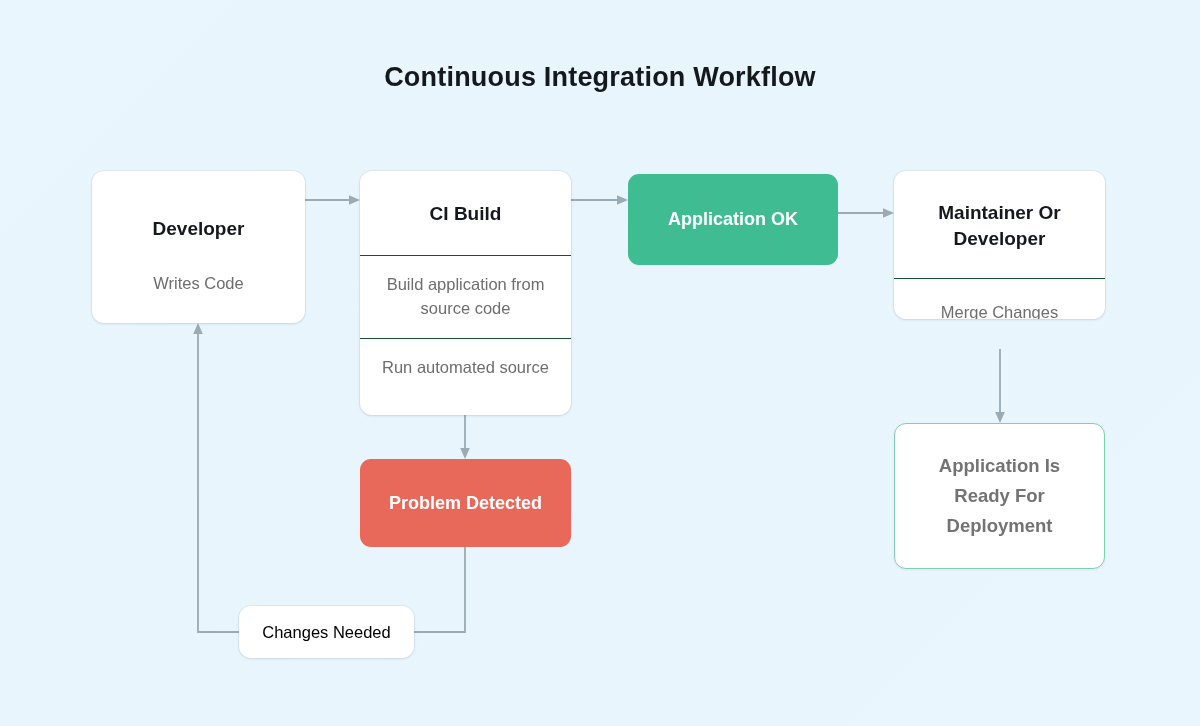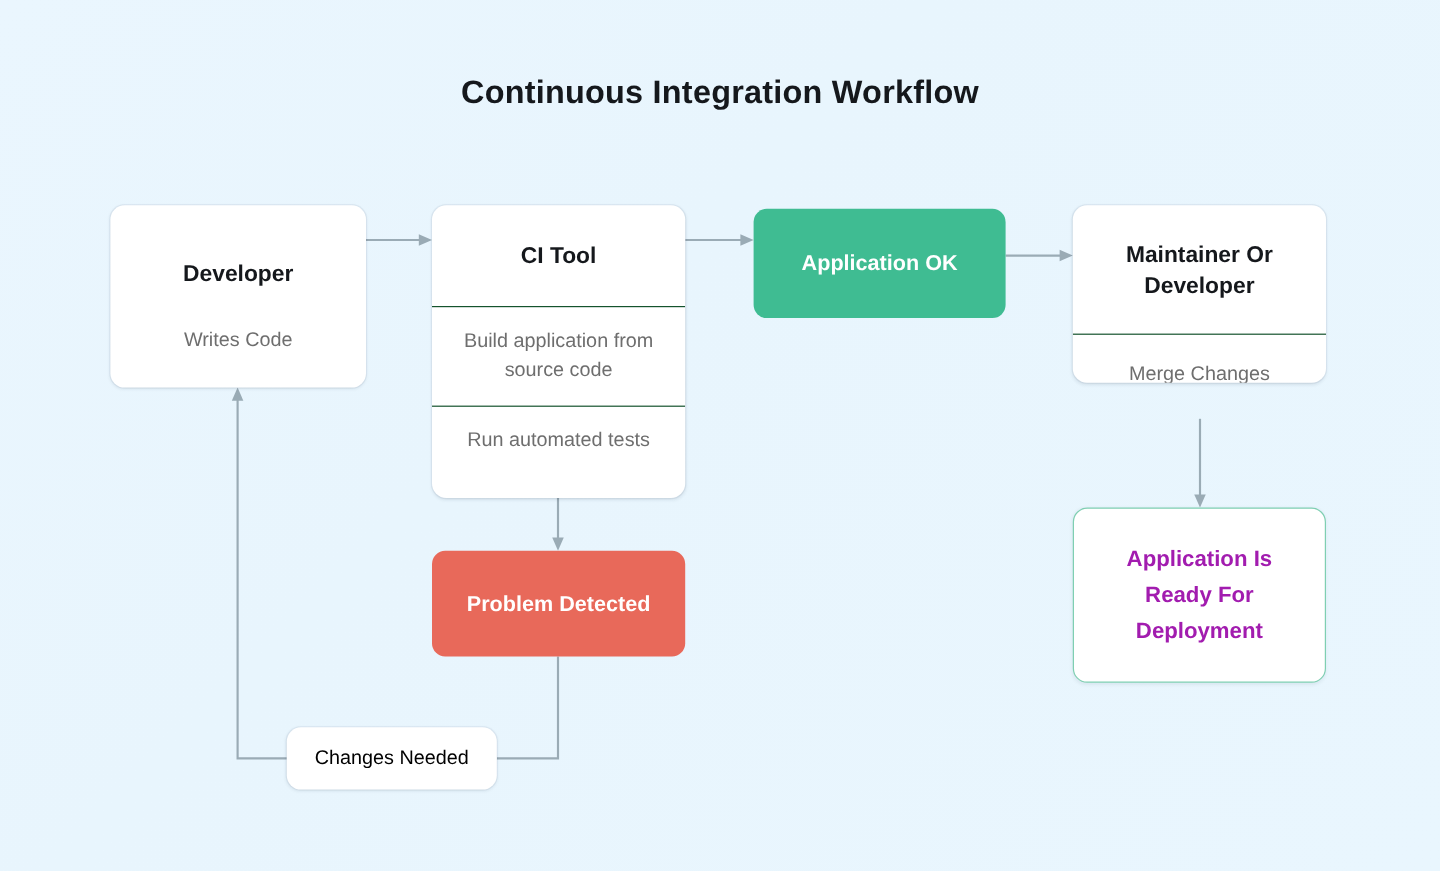--- a/index.html
+++ b/index.html
@@ -91,21 +91,21 @@
     position:absolute;
     left:894px; top:423px; width:211px; height:146px;
     background:#ffffff;
     border:1.6px solid #7fcfb2;
     border-radius:12px;
     display:flex; align-items:center; justify-content:center;
     box-shadow:0 1px 3px rgba(20,40,60,.07);
     z-index:2;
   }
   #node-ready .ready-text {
-    font-size:18.5px; font-weight:bold; color:#a21caf;
+    font-size:18.5px; font-weight:bold; color:#737373;
     text-align:center; line-height:1.62;
     padding:0 16px;
   }
 
   
   #node-changes {
     position:absolute;
     left:239px; top:606px; width:175px; height:52px;
     background:#ffffff;
     border-radius:12px;
@@ -158,23 +158,23 @@
       <polygon class="edge-head" points="198,323 193.2,334 202.8,334"></polygon>
     </g>
   </svg>
 
   <div class="node" id="node-developer">
     <div class="node-head">Developer</div>
     <div class="node-row no-rule">Writes Code</div>
   </div>
 
   <div class="node" id="node-ci">
-    <div class="node-head">CI Tool</div>
+    <div class="node-head">CI Build</div>
     <div class="node-row">Build application from source code</div>
-    <div class="node-row">Run automated tests</div>
+    <div class="node-row">Run automated source</div>
   </div>
 
   <div class="pill" id="node-ok">
     <span>Application OK</span>
   </div>
 
   <div class="node" id="node-maintainer">
     <div class="node-head">Maintainer Or Developer</div>
     <div class="node-row">Merge Changes</div>
   </div>

